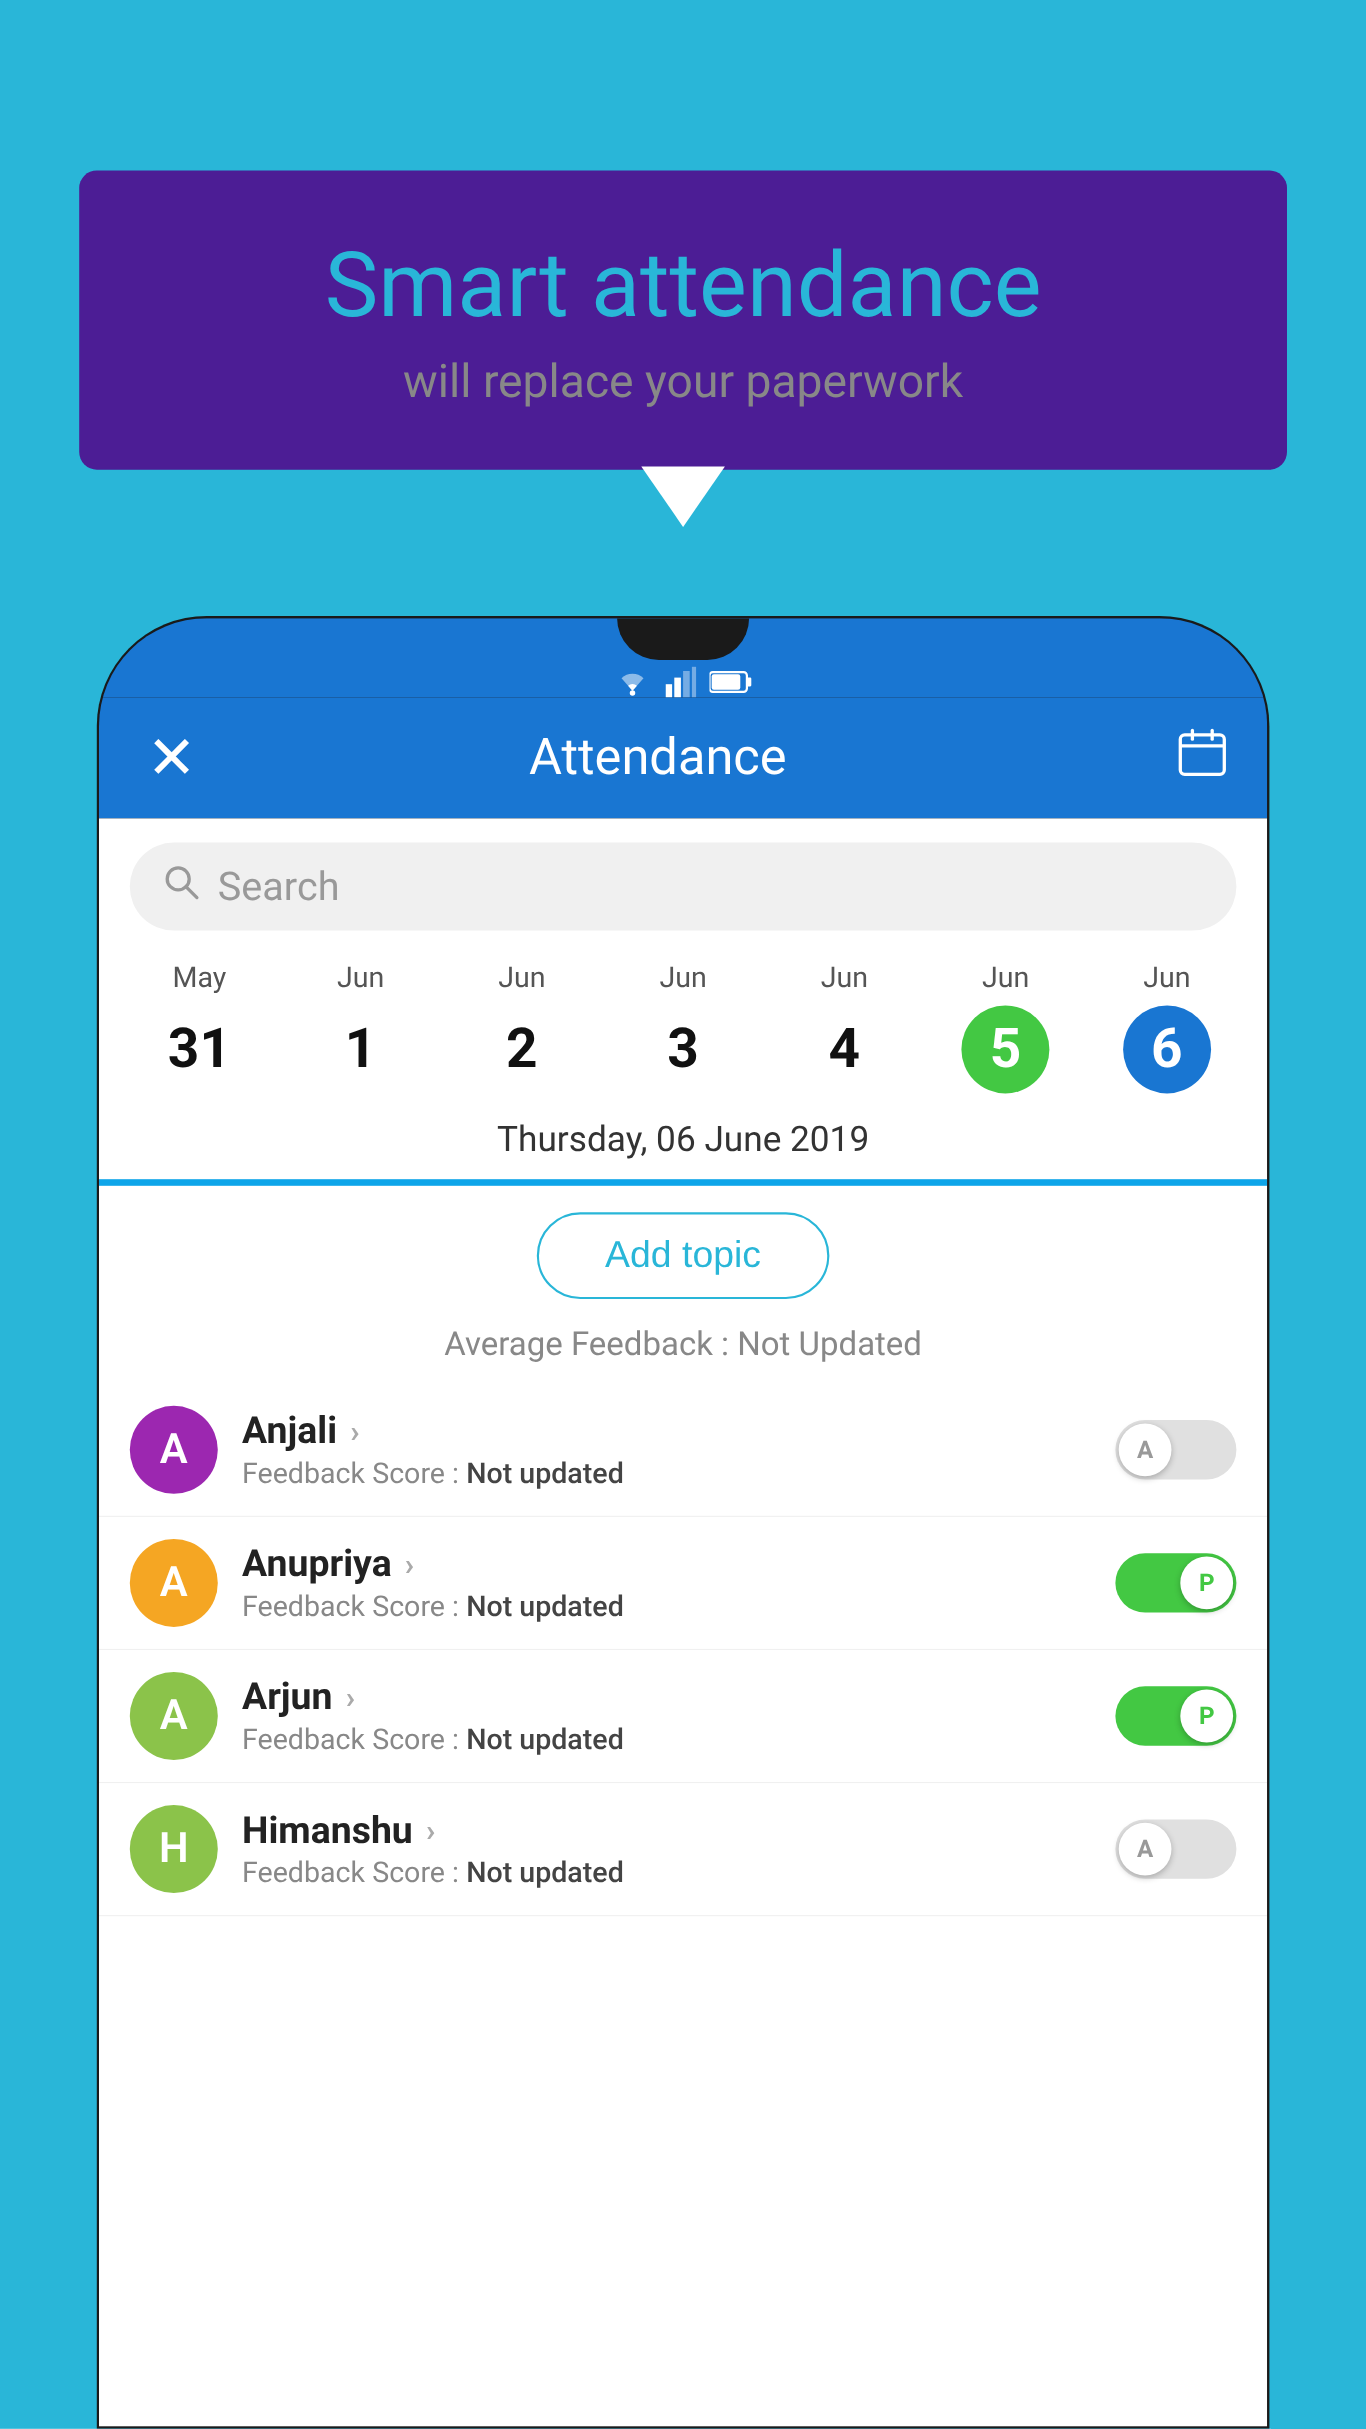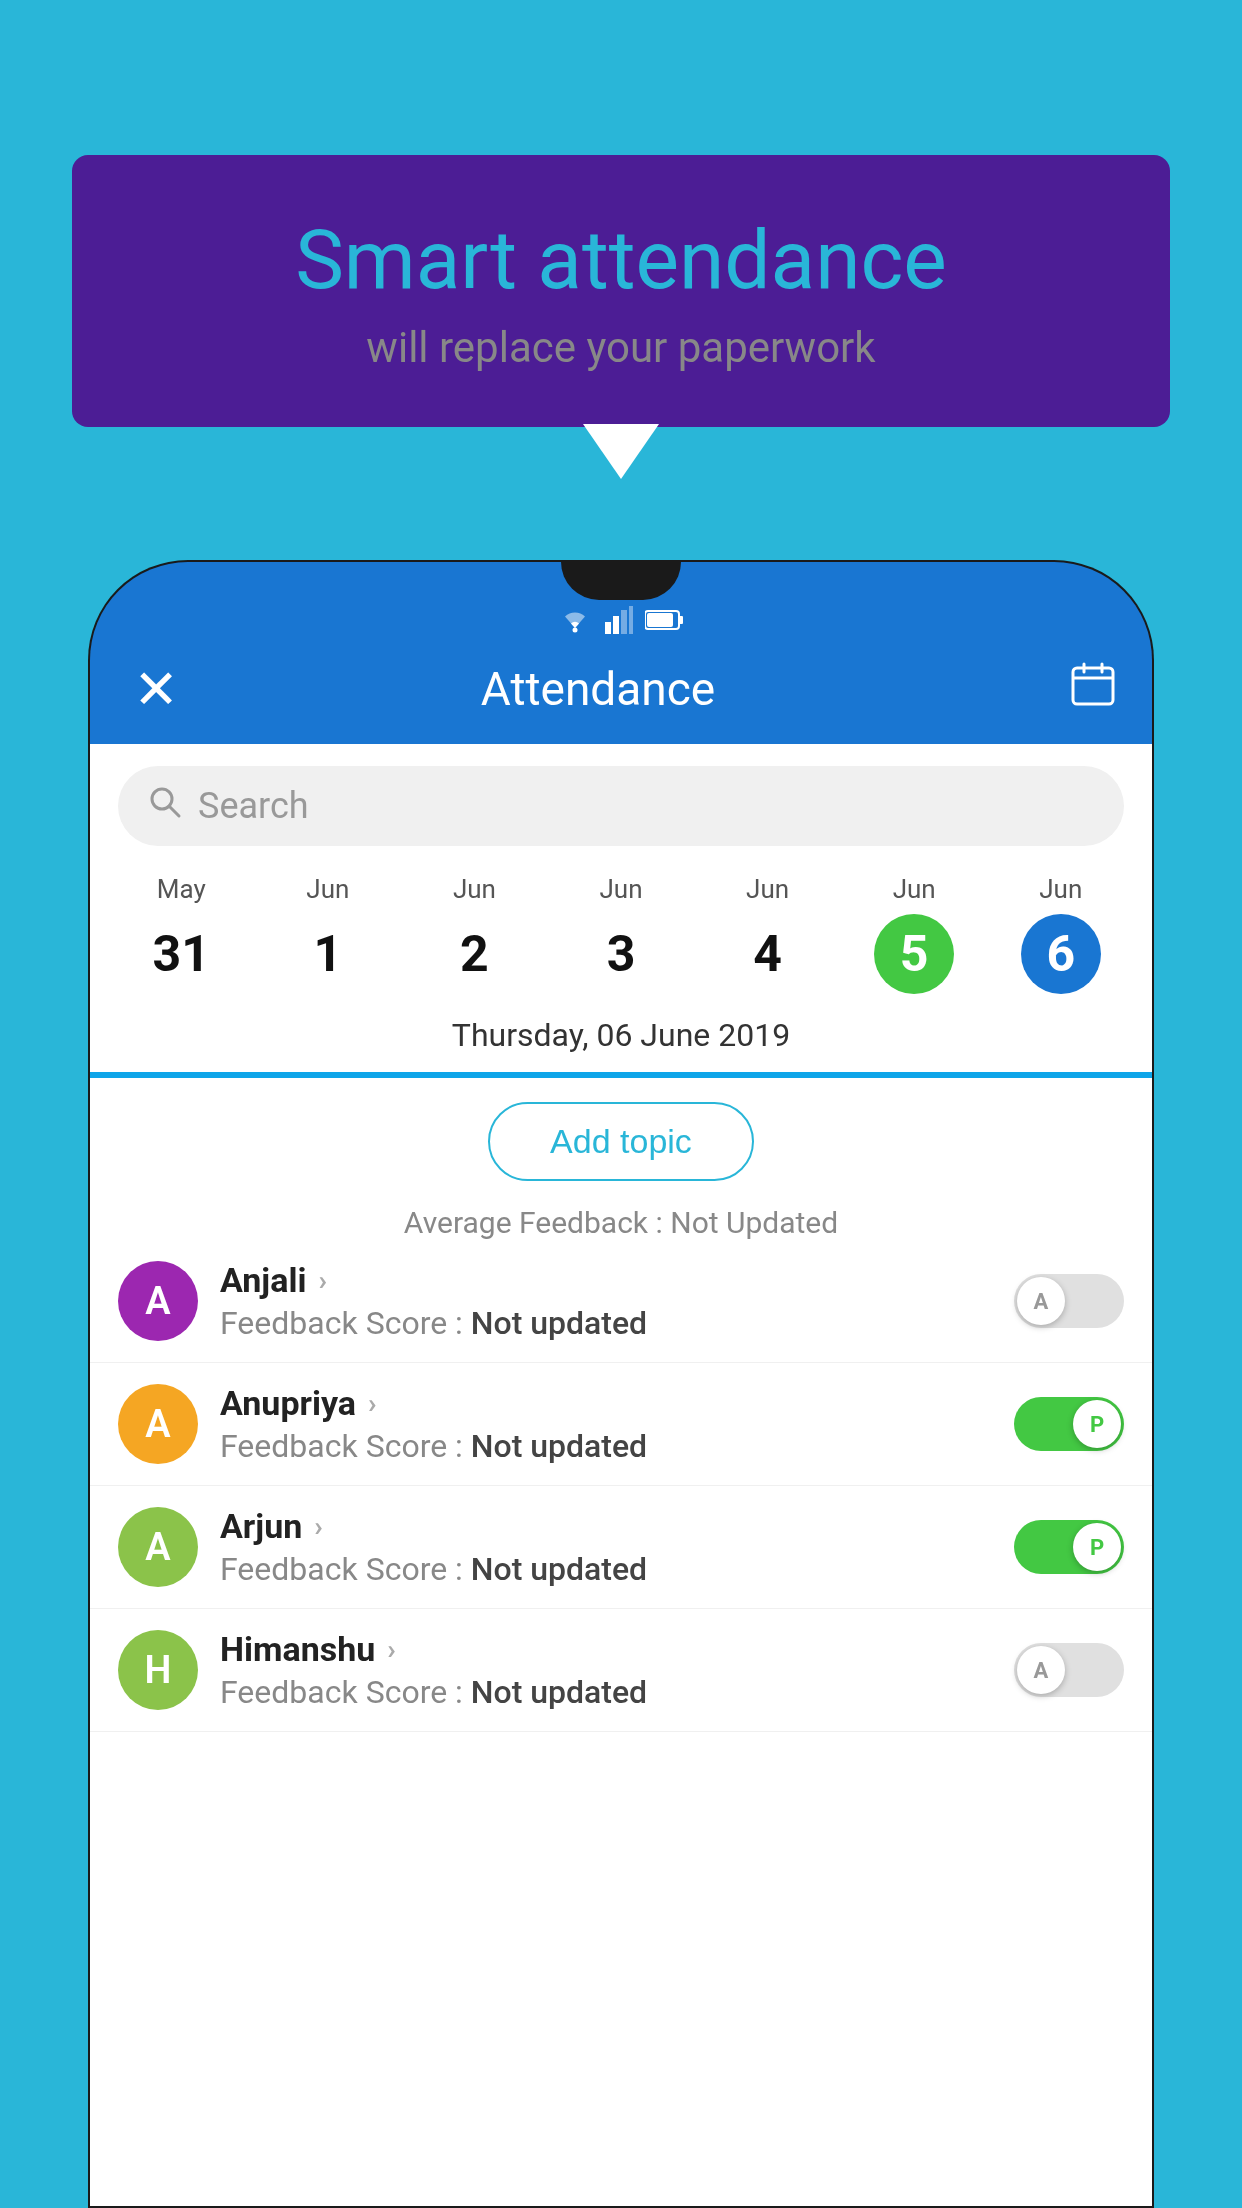--- a/index.html
+++ b/index.html
@@ -223,20 +223,21 @@
       color: #29b6d8;
       cursor: pointer;
       width: fit-content;
     }
 
     
     .avg-feedback {
       text-align: center;
       font-size: 30px;
       color: #888;
+      margin-bottom: 18px;
     }
 
     
     .student-item {
       display: flex;
       align-items: center;
       padding: 20px 28px;
       border-bottom: 1px solid #f0f0f0;
     }
     .student-avatar {
@@ -261,21 +262,21 @@
       font-weight: 700;
       display: flex;
       align-items: center;
       gap: 12px;
     }
     .student-name-chevron {
       color: #aaa;
       font-size: 28px;
     }
     .student-feedback {
-      font-size: 32px;
+      font-size: 26px;
       color: #888;
       margin-top: 4px;
     }
     .student-feedback span {
       color: #444;
       font-weight: 500;
     }
 
     
     .toggle-container {

